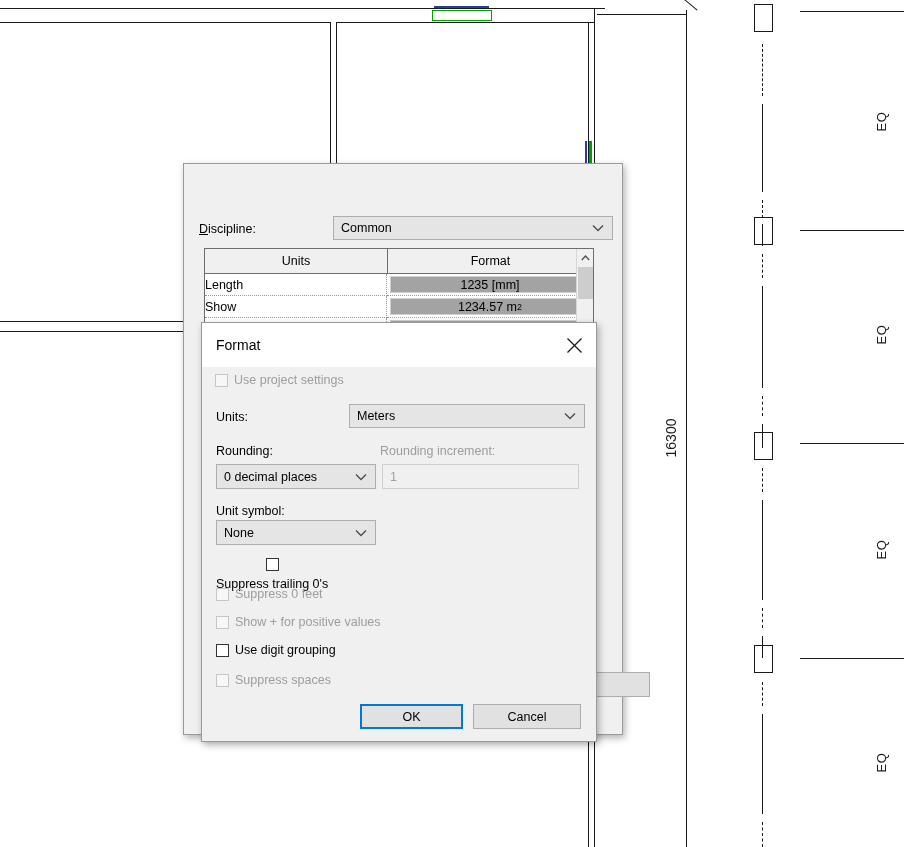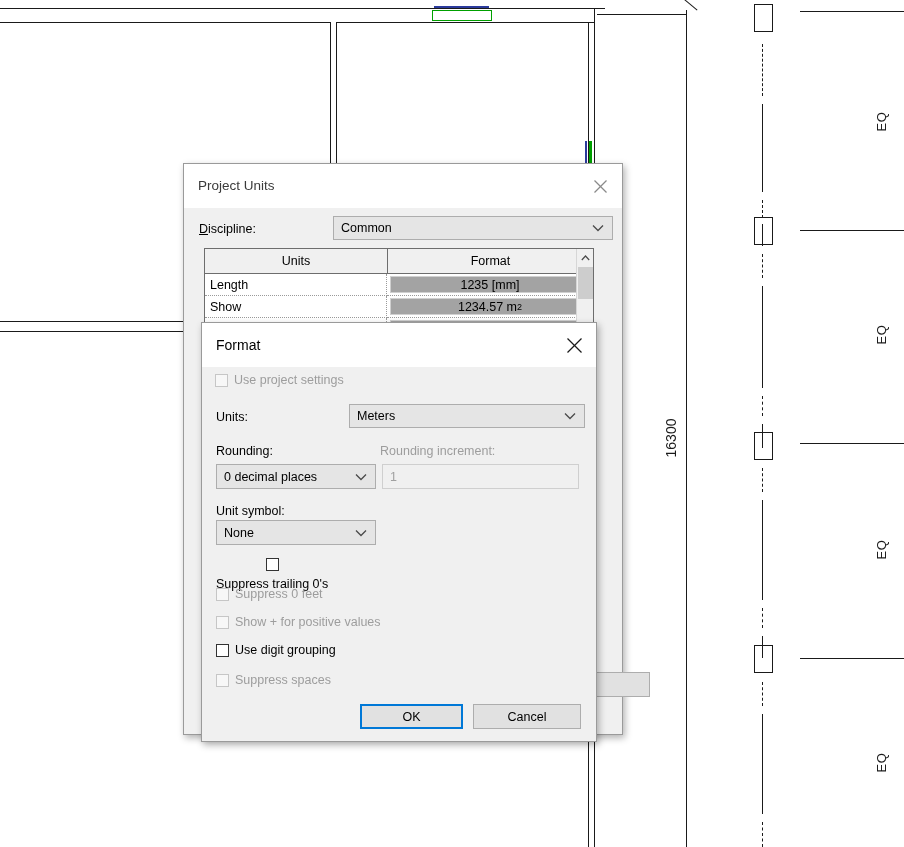--- a/index.html
+++ b/index.html
@@ -193,21 +193,20 @@
     font-size: 12.5px; color: #000;
   }
   .pu-head .hc.c1 { width: 182px; border-right: 1px solid #6d6d6d; }
   .pu-head .hc.c2 { flex: 1; }
   .pu-row { display: flex; height: 22px; }
   .pu-row .rc1 {
     width: 182px;
     border-right: 1px dotted #9a9a9a;
     border-bottom: 1px dotted #9a9a9a;
     display: flex; align-items: center;
-    padding-left: 5px;
     box-sizing: border-box;
     font-size: 12.5px;
   }
   .pu-row .rc2 {
     flex: 1;
     border-bottom: 1px dotted #9a9a9a;
     display: flex; align-items: center; justify-content: center;
     box-sizing: border-box;
     padding: 2px 3px;
   }
@@ -309,29 +308,20 @@
   <div class="cad-line h-line" style="left:800px; top:658px; width:104px;"></div>
 
   <div class="eq-label" style="left:866px; top:114px; width:30px; text-align:center;">EQ</div>
   <div class="eq-label" style="left:866px; top:327px; width:30px; text-align:center;">EQ</div>
   <div class="eq-label" style="left:866px; top:542px; width:30px; text-align:center;">EQ</div>
   <div class="eq-label" style="left:866px; top:755px; width:30px; text-align:center;">EQ</div>
 </div>
 
 <div class="dialog" style="left:183px; top:163px; width:440px; height:572px;">
 
-  <div class="dlg-titlebar">
-    <div class="dlg-title">Project Units</div>
-    <div class="dlg-close">
-      <svg width="13" height="13" viewBox="0 0 13 13">
-        <line x1="0.5" y1="0.5" x2="12.5" y2="12.5" stroke="#8a8a8a" stroke-width="1.2"></line>
-        <line x1="12.5" y1="0.5" x2="0.5" y2="12.5" stroke="#8a8a8a" stroke-width="1.2"></line>
-      </svg>
-    </div>
-  </div>
 
   <div class="form-label" style="left:15px; top:58px;">
     <u>D</u><span>iscipline:</span>
   </div>
 
   <div class="combo" style="left:149px; top:52px; width:280px; height:24px;">
     <span class="combo-text">Common</span>
     <span class="chev">
       <svg width="12" height="8" viewBox="0 0 12 8">
         <polyline points="1,1.5 6,6.5 11,1.5" fill="none" stroke="#4a4a4a" stroke-width="1.3"></polyline>

